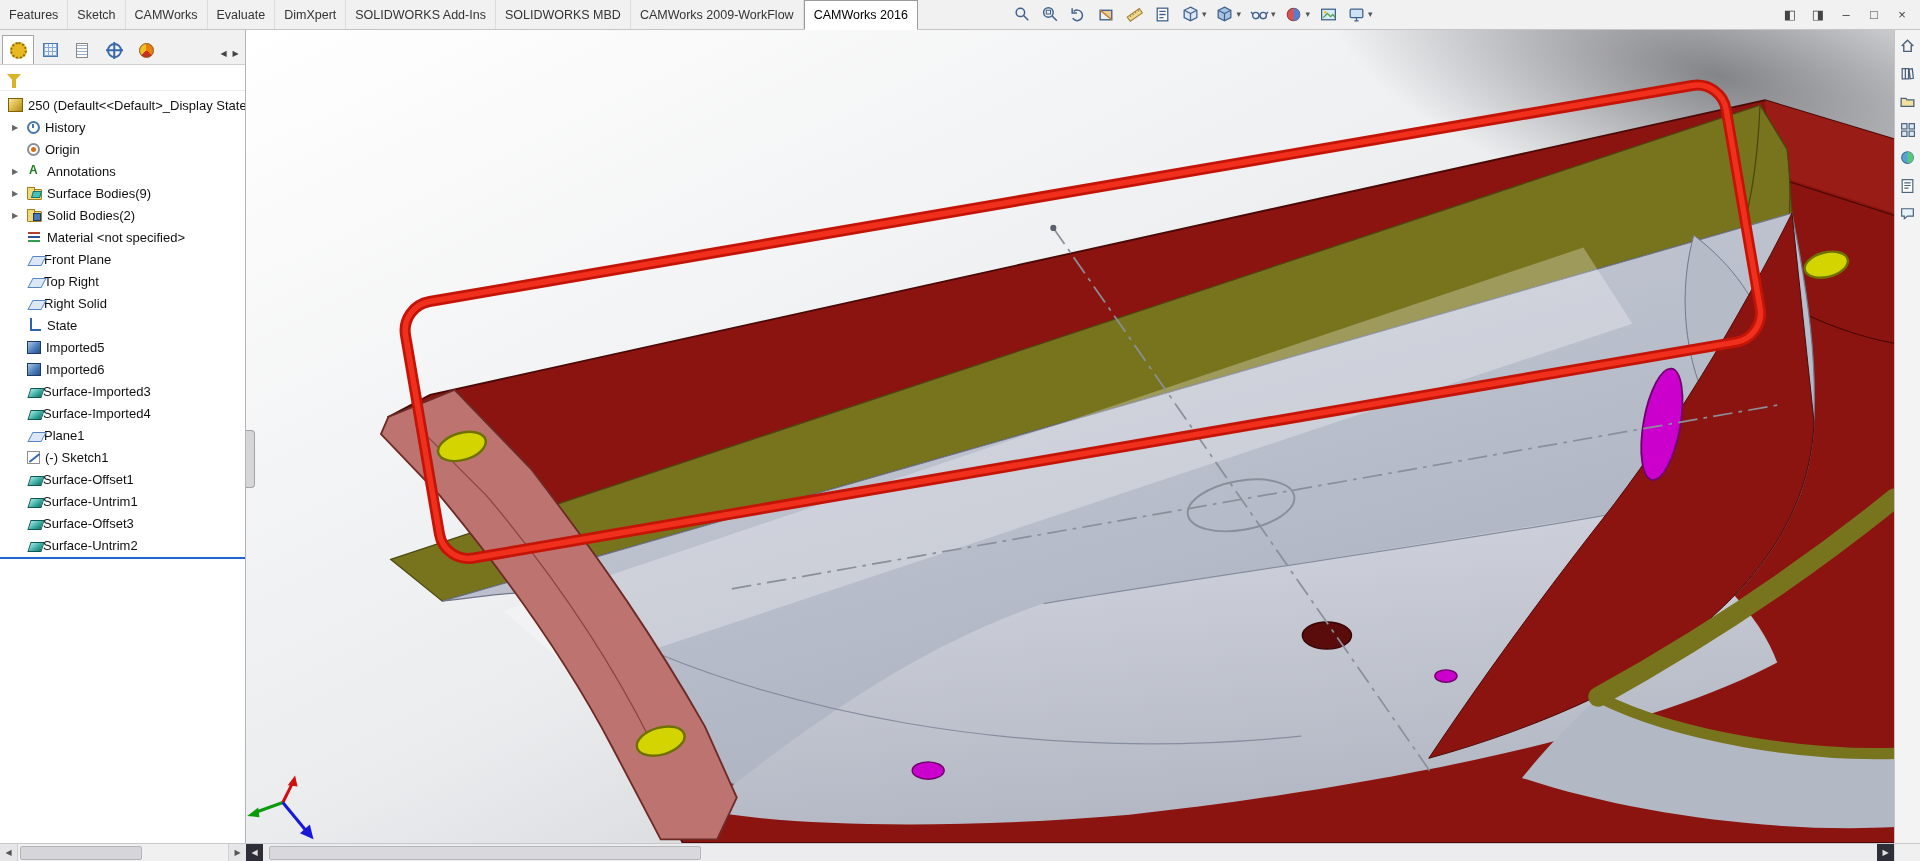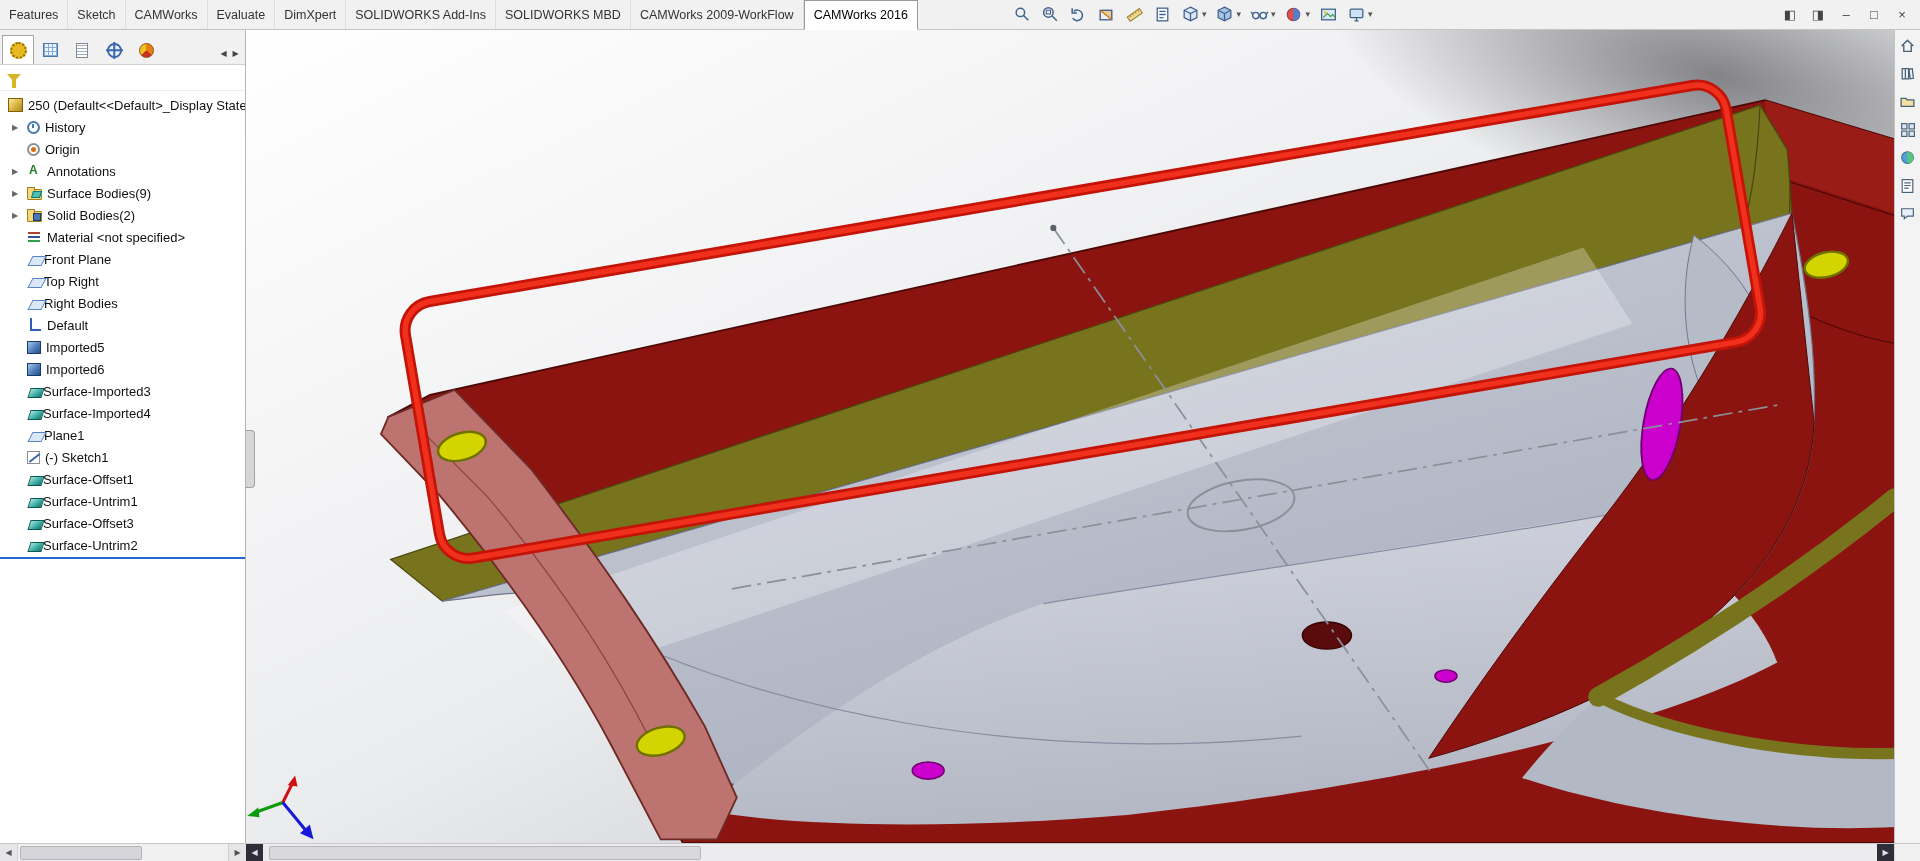--- a/index.html
+++ b/index.html
@@ -265,26 +265,26 @@
         <span class="tlabel">Front Plane</span>
       </div>
       <div class="trow">
         <span class="arrow"></span>
         <span class="ti ic-plane"></span>
         <span class="tlabel">Top Right</span>
       </div>
       <div class="trow">
         <span class="arrow"></span>
         <span class="ti ic-plane"></span>
-        <span class="tlabel">Right Bodies</span>
+        <span class="tlabel">Right Solid</span>
       </div>
       <div class="trow">
         <span class="arrow"></span>
         <span class="ti ic-origin"></span>
-        <span class="tlabel">Default</span>
+        <span class="tlabel">State</span>
       </div>
       <div class="trow">
         <span class="arrow"></span>
         <span class="ti ic-solid"></span>
         <span class="tlabel">Imported5</span>
       </div>
       <div class="trow">
         <span class="arrow"></span>
         <span class="ti ic-solid"></span>
         <span class="tlabel">Imported6</span>

